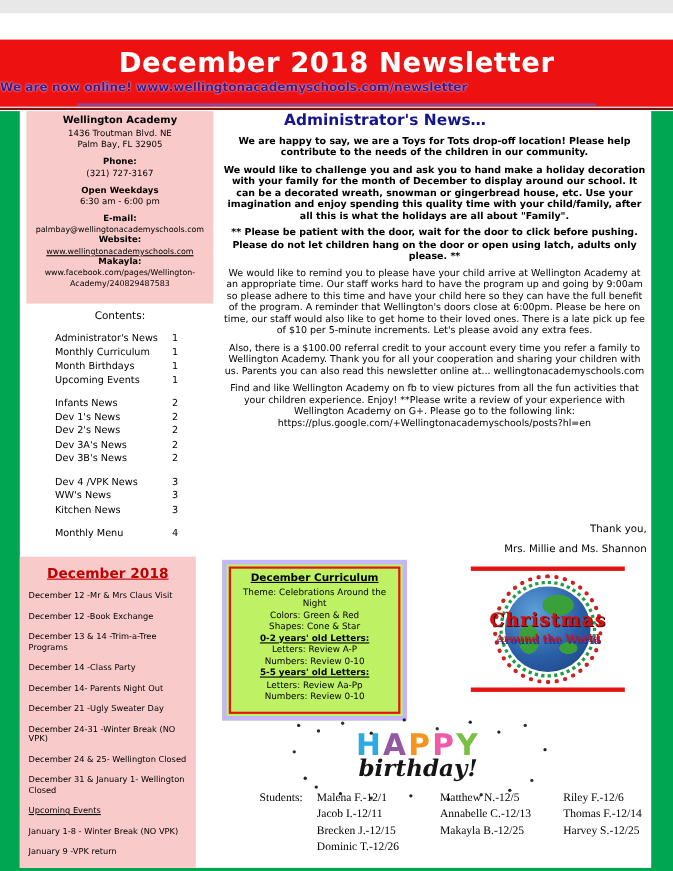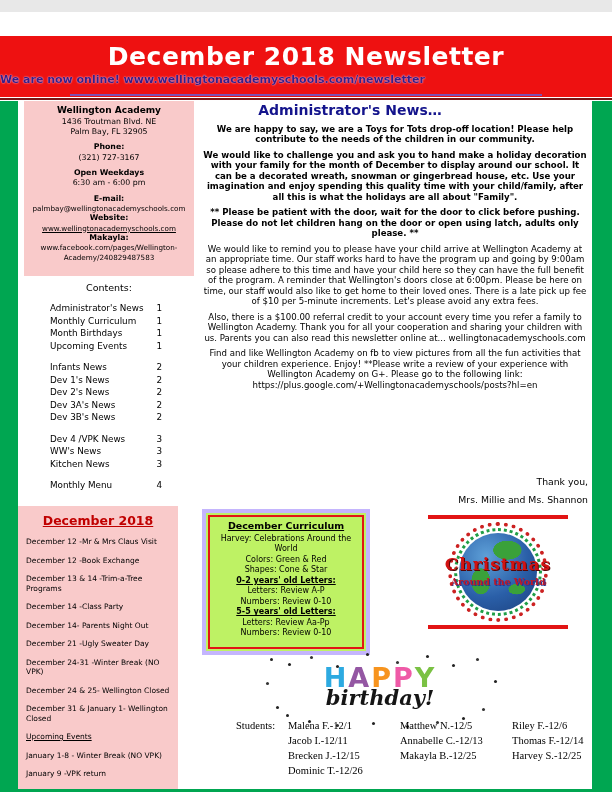--- a/index.html
+++ b/index.html
@@ -216,21 +216,21 @@
       <p>Find and like Wellington Academy on fb to view pictures from all the fun activities that your children experience.  Enjoy! **Please write a review of your experience with Wellington Academy on G+. Please go to the following link: https://plus.google.com/+Wellingtonacademyschools/posts?hl=en</p>
     </div>
   <div class="closing">
     <div>Thank you,</div>
     <div class="sig">Mrs. Millie and Ms. Shannon</div>
   </div>
 
   <div class="curr">
     <div class="curr-inner">
         <div class="curr-line s-title">December Curriculum</div>
-        <div class="curr-line">Harvey: Celebrations Around the World</div>
+        <div class="curr-line">Theme: Celebrations Around the Night</div>
         <div class="curr-line">Colors: Green &amp; Red</div>
         <div class="curr-line">Shapes: Cone &amp; Star</div>
         <div class="curr-line s-sub">0-2 years' old Letters:</div>
         <div class="curr-line">Letters: Review A-P</div>
         <div class="curr-line">Numbers: Review 0-10</div>
         <div class="curr-line s-sub">5-5 years' old Letters:</div>
         <div class="curr-line">Letters: Review Aa-Pp</div>
         <div class="curr-line">Numbers: Review 0-10</div>
       </div>
   </div>

